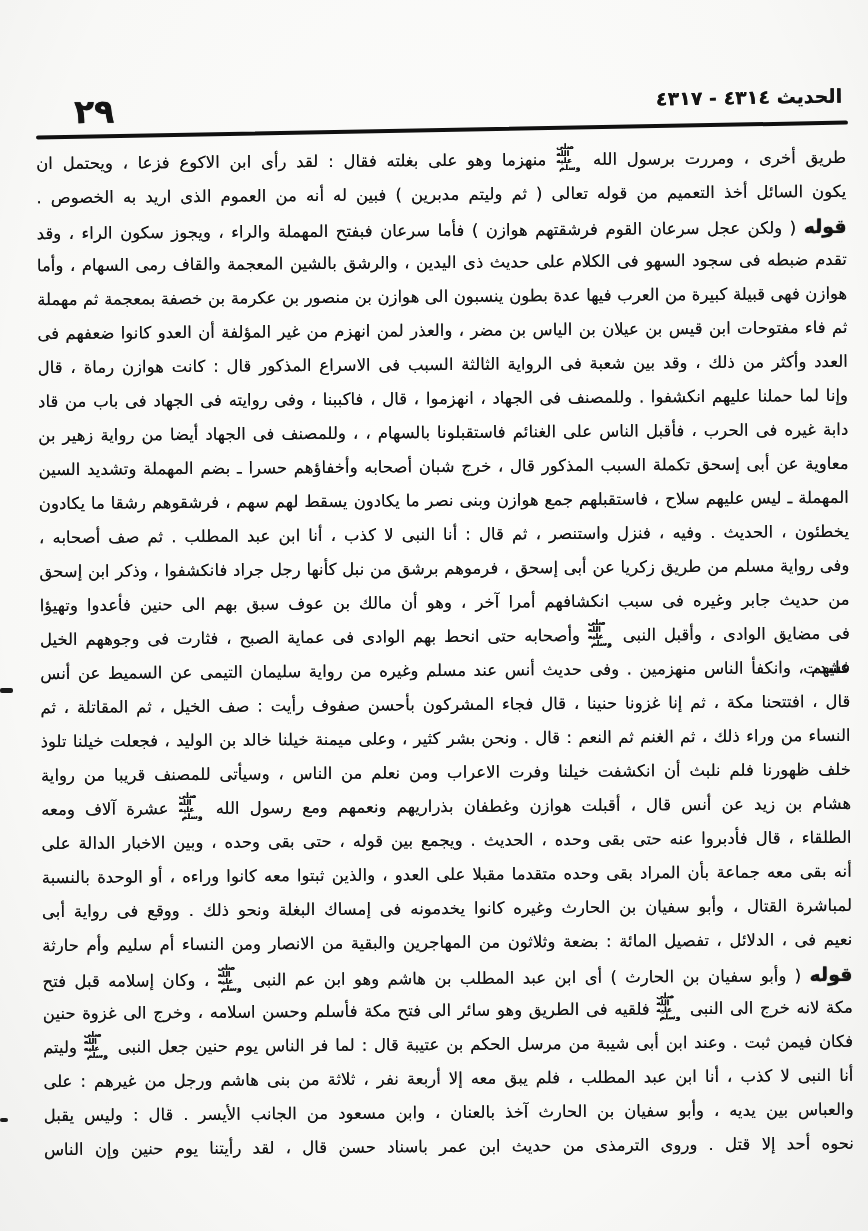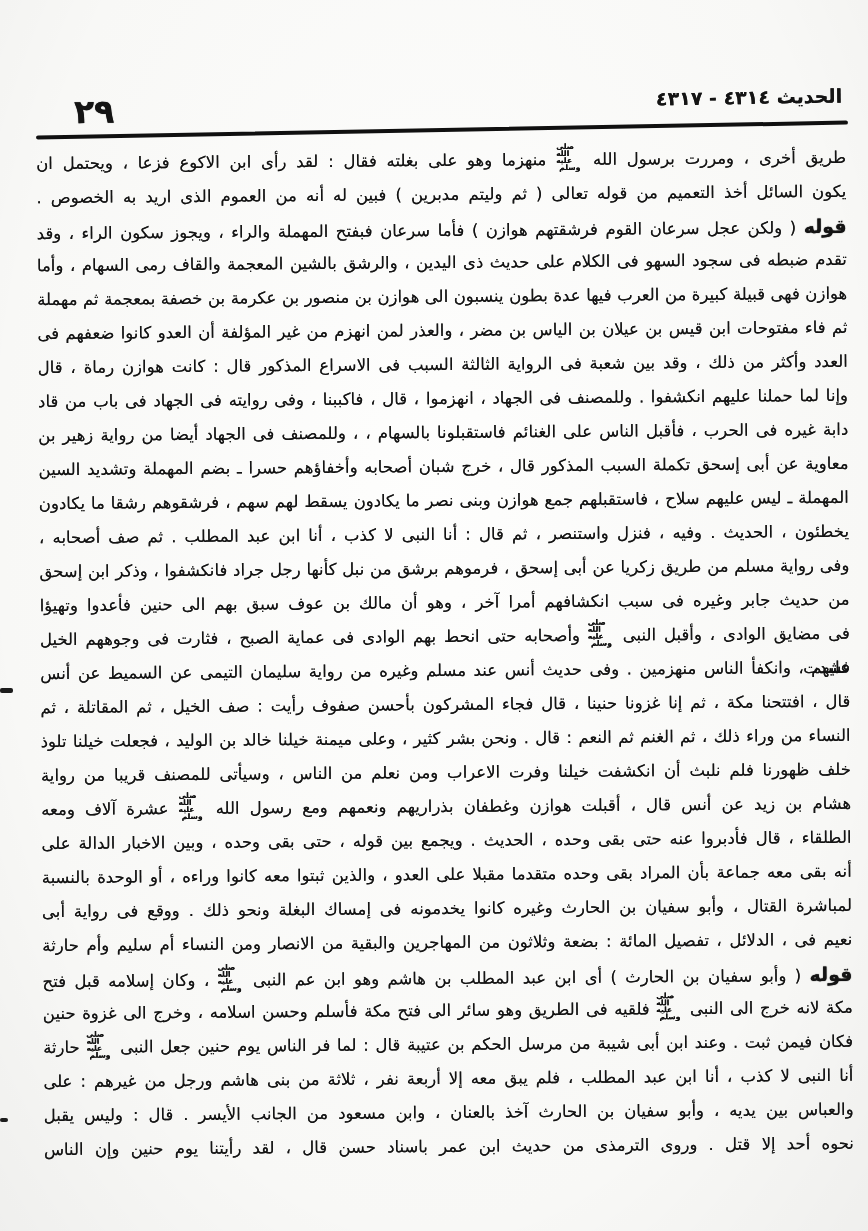--- a/index.html
+++ b/index.html
@@ -94,21 +94,21 @@
       <div class="line"><span>قال ، افتتحنا مكة ، ثم إنا غزونا حنينا ، قال فجاء المشركون بأحسن صفوف رأيت : صف الخيل ، ثم المقاتلة ، ثم</span></div>
       <div class="line"><span>النساء من وراء ذلك ، ثم الغنم ثم النعم : قال . ونحن بشر كثير ، وعلى ميمنة خيلنا خالد بن الوليد ، فجعلت خيلنا تلوذ</span></div>
       <div class="line"><span>خلف ظهورنا فلم نلبث أن انكشفت خيلنا وفرت الاعراب ومن نعلم من الناس ، وسيأتى للمصنف قريبا من رواية</span></div>
       <div class="line"><span>هشام بن زيد عن أنس قال ، أقبلت هوازن وغطفان بذراريهم ونعمهم ومع رسول الله </span><span class="pbuh">صلى الله عليه وسلم</span><span> عشرة آلاف ومعه</span></div>
       <div class="line"><span>الطلقاء ، قال فأدبروا عنه حتى بقى وحده ، الحديث . ويجمع بين قوله ، حتى بقى وحده ، وبين الاخبار الدالة على</span></div>
       <div class="line"><span>أنه بقى معه جماعة بأن المراد بقى وحده متقدما مقبلا على العدو ، والذين ثبتوا معه كانوا وراءه ، أو الوحدة بالنسبة</span></div>
       <div class="line"><span>لمباشرة القتال ، وأبو سفيان بن الحارث وغيره كانوا يخدمونه فى إمساك البغلة ونحو ذلك . ووقع فى رواية أبى</span></div>
       <div class="line"><span>نعيم فى ، الدلائل ، تفصيل المائة : بضعة وثلاثون من المهاجرين والبقية من الانصار ومن النساء أم سليم وأم حارثة</span></div>
       <div class="line"><span class="bold">قوله</span><span> ( وأبو سفيان بن الحارث ) أى ابن عبد المطلب بن هاشم وهو ابن عم النبى </span><span class="pbuh">صلى الله عليه وسلم</span><span> ، وكان إسلامه قبل فتح</span></div>
       <div class="line"><span>مكة لانه خرج الى النبى </span><span class="pbuh">صلى الله عليه وسلم</span><span> فلقيه فى الطريق وهو سائر الى فتح مكة فأسلم وحسن اسلامه ، وخرج الى غزوة حنين</span></div>
-      <div class="line"><span>فكان فيمن ثبت . وعند ابن أبى شيبة من مرسل الحكم بن عتيبة قال : لما فر الناس يوم حنين جعل النبى </span><span class="pbuh">صلى الله عليه وسلم</span><span> حارثة</span></div>
+      <div class="line"><span>فكان فيمن ثبت . وعند ابن أبى شيبة من مرسل الحكم بن عتيبة قال : لما فر الناس يوم حنين جعل النبى </span><span class="pbuh">صلى الله عليه وسلم</span><span> وليتم</span></div>
       <div class="line"><span>أنا النبى لا كذب ، أنا ابن عبد المطلب ، فلم يبق معه إلا أربعة نفر ، ثلاثة من بنى هاشم ورجل من غيرهم : على</span></div>
       <div class="line"><span>والعباس بين يديه ، وأبو سفيان بن الحارث آخذ بالعنان ، وابن مسعود من الجانب الأيسر . قال : وليس يقبل</span></div>
       <div class="line"><span>نحوه أحد إلا قتل . وروى الترمذى من حديث ابن عمر باسناد حسن قال ، لقد رأيتنا يوم حنين وإن الناس</span></div>
     </div>
 
   <div class="artifact a1"></div>
   <div class="artifact a2"></div>
 </div>
 
 </body></html>

